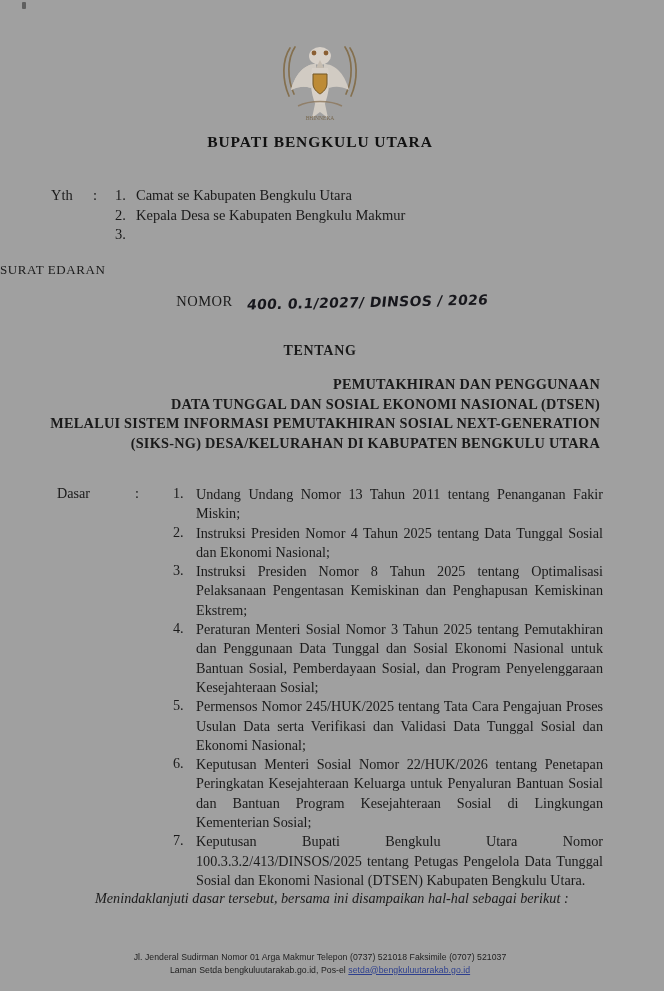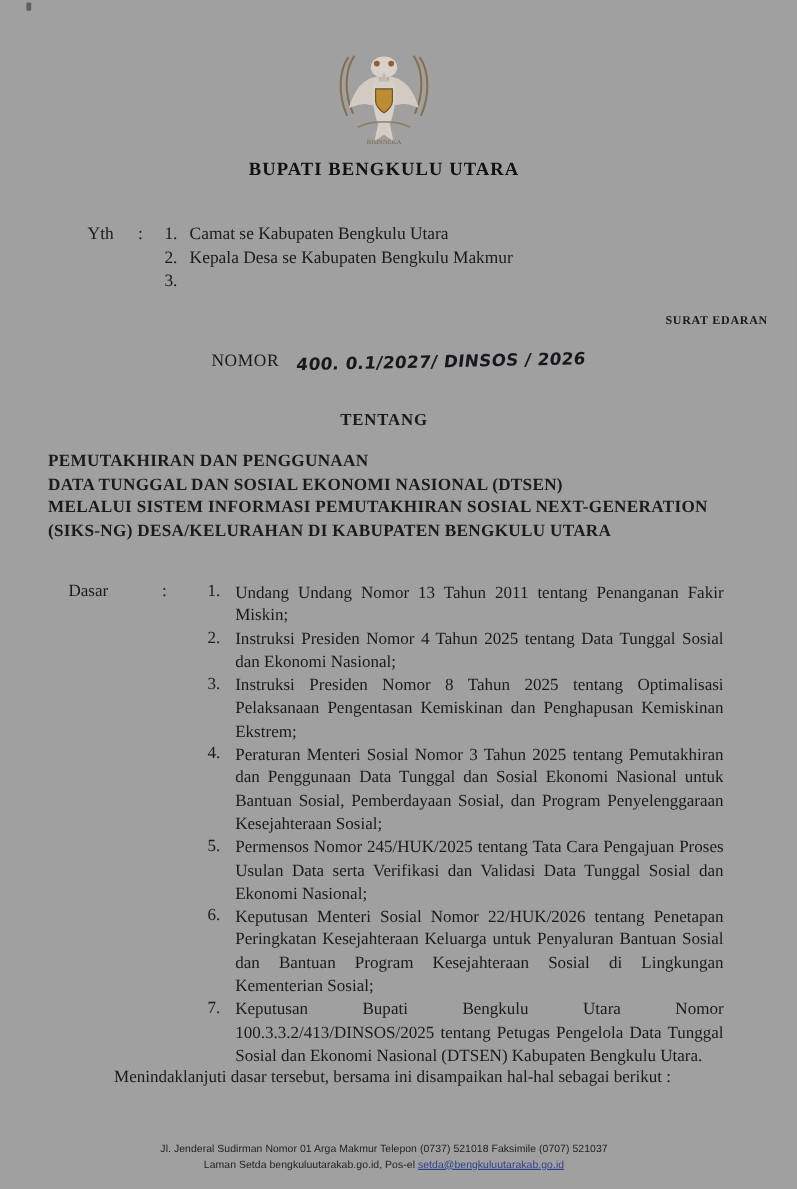--- a/index.html
+++ b/index.html
@@ -62,21 +62,21 @@
     font-family: "Liberation Serif", serif;
     font-weight: 700;
     font-size: 15.5px;
     letter-spacing: 0.9px;
     color: #111;
   }
 
   
   .yth {
     position: absolute;
-    left: 73px;
+    left: 51px;
     top: 186px;
     width: 520px;
     font-size: 14.5px;
     line-height: 19px;
   }
   .yth-row {
     display: flex;
     align-items: flex-start;
   }
   .yth-label { width: 42px; flex: 0 0 42px; }
@@ -91,23 +91,23 @@
     line-height: 19.5px;
   }
   .yth-num { width: 21px; flex: 0 0 21px; }
 
   
   .se-title {
     position: absolute;
     left: 0;
     right: 0;
     top: 262px;
-    text-align: right;
-    font-size: 10px;
-    font-weight: 700;
+    text-align: left;
+    font-size: 13px;
+    font-weight: 400;
     letter-spacing: 0.6px;
   }
   .nomor-line {
     position: absolute;
     left: 0;
     right: 0;
     top: 293px;
     display: flex;
     justify-content: center;
     align-items: center;
@@ -135,21 +135,21 @@
     text-align: center;
     font-size: 14px;
     font-weight: 700;
     letter-spacing: 0.7px;
   }
   .subject {
     position: absolute;
     left: 40px;
     right: 40px;
     top: 375px;
-    text-align: left;
+    text-align: right;
     font-size: 14.3px;
     font-weight: 700;
     line-height: 19.6px;
     letter-spacing: 0.25px;
   }
   .subject div { white-space: nowrap; }
 
   
   .dasar {
     position: absolute;
@@ -188,20 +188,21 @@
   
   .closing {
     position: absolute;
     left: 57px;
     right: 40px;
     top: 884px;
     font-size: 14.2px;
     line-height: 29px;
     text-align: justify;
     text-indent: 38px;
+    font-style: italic;
   }
 
   
   .footer {
     position: absolute;
     left: 0;
     right: 0;
     top: 951px;
     text-align: center;
     font-family: "Liberation Sans", sans-serif;

